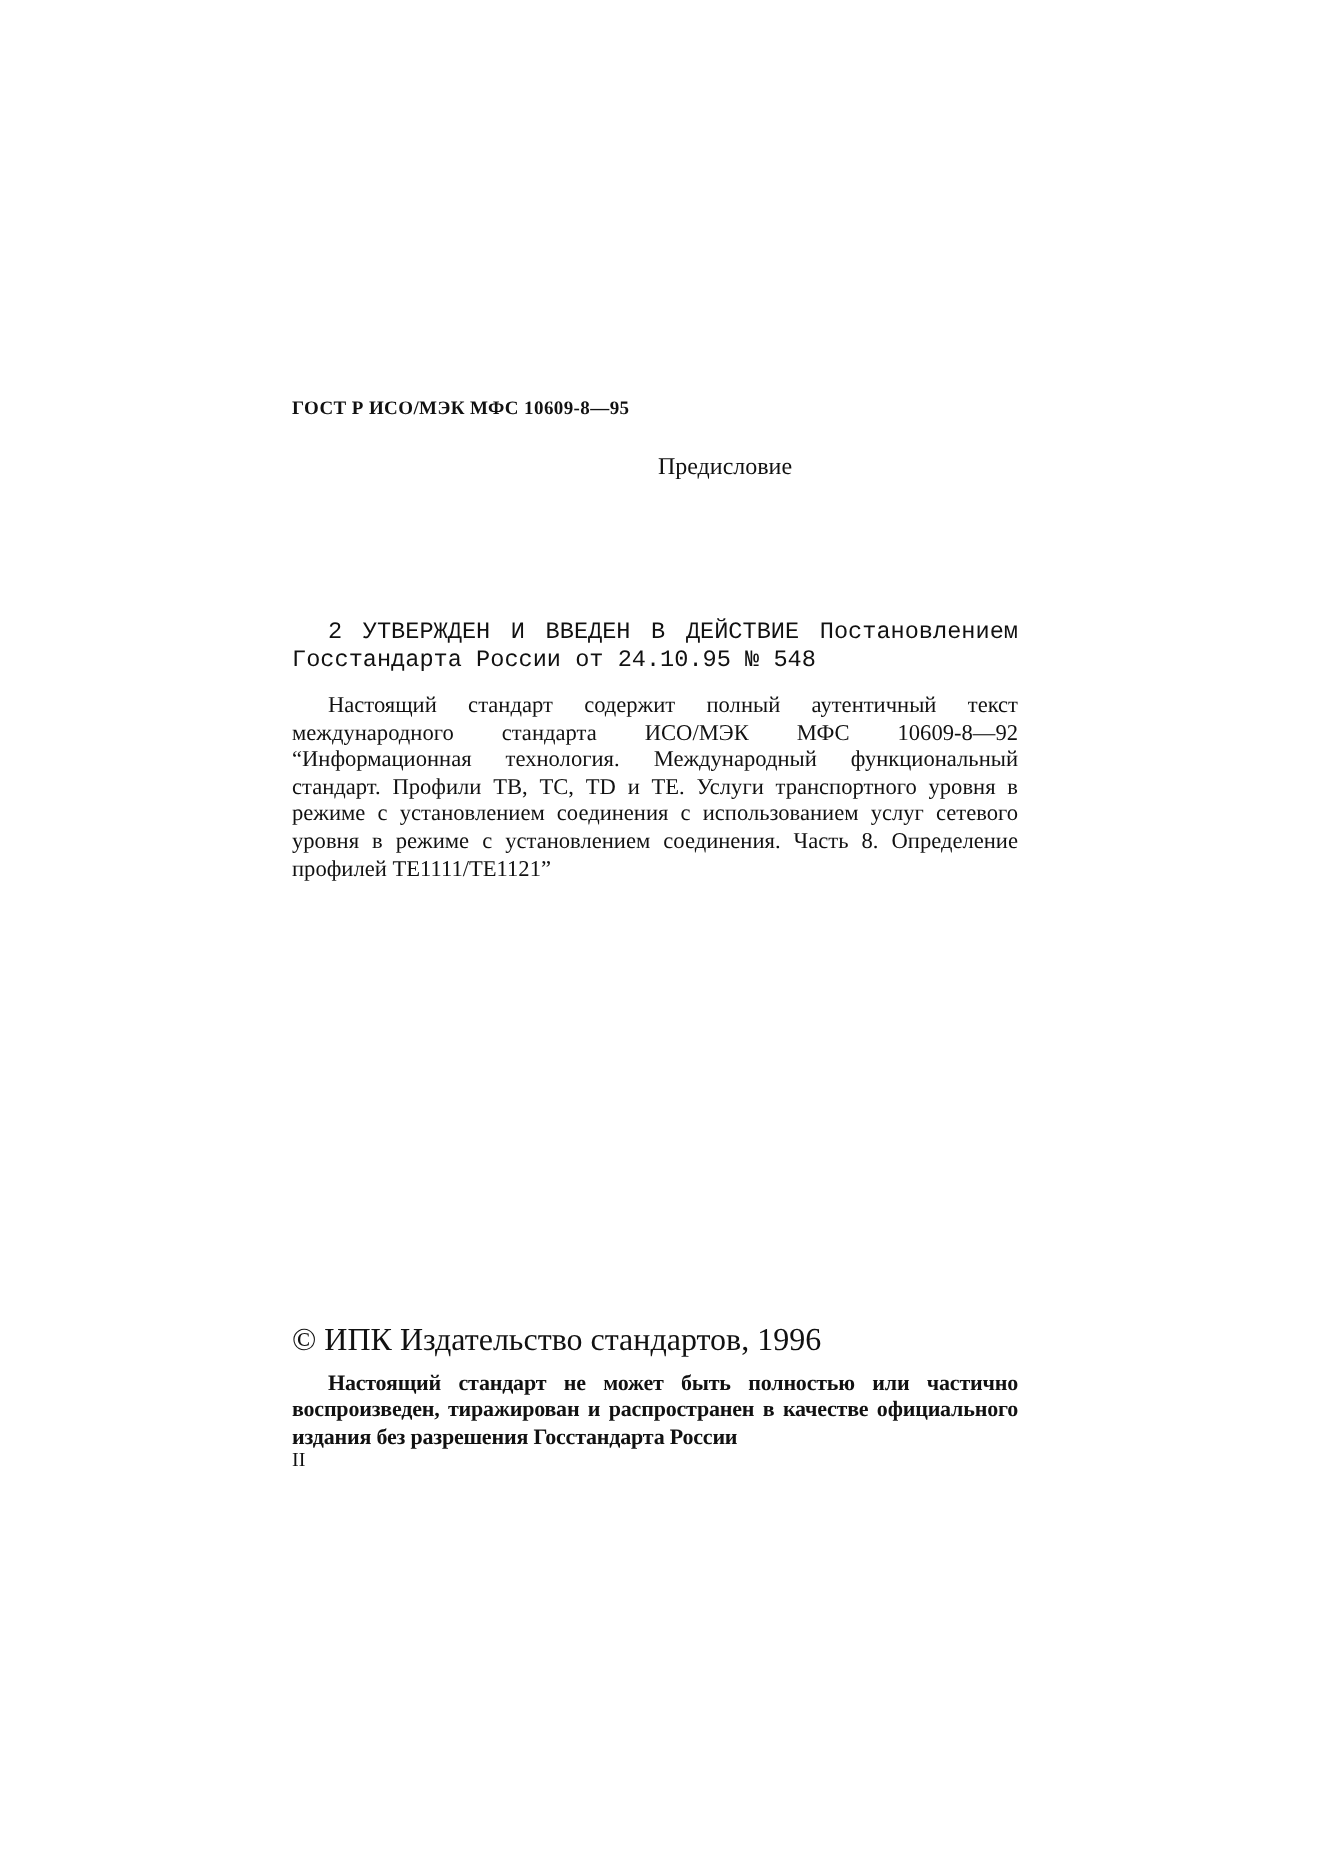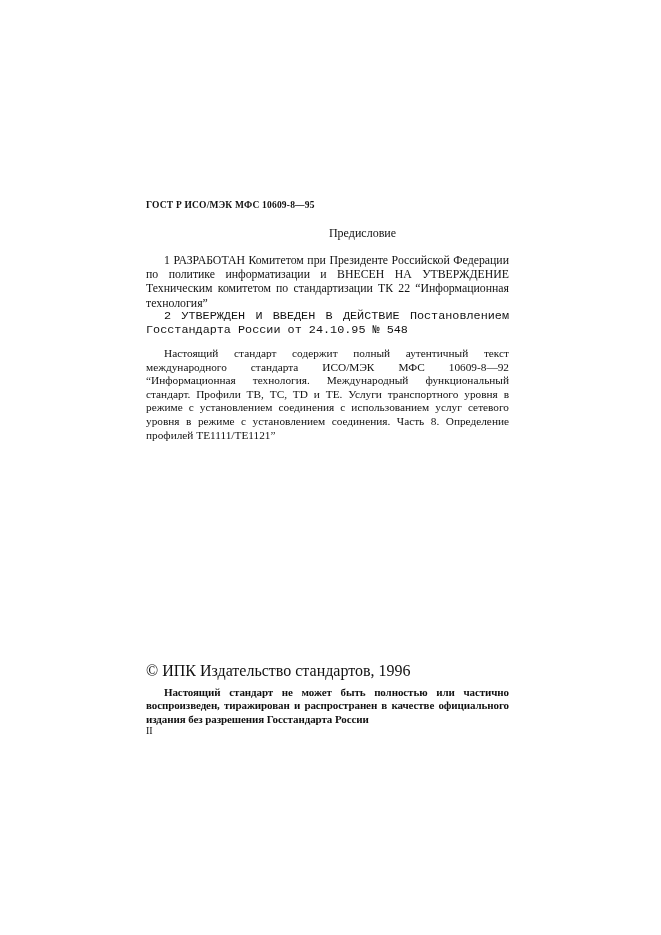--- a/index.html
+++ b/index.html
@@ -68,19 +68,18 @@
       font-size: 10px;
       font-weight: normal;
     }
   </style>
 </head>
 <body>
 
 <div class="page">
   <div class="abs header-code">ГОСТ Р ИСО/МЭК МФС 10609-8—95</div>
   <div class="abs title">Предисловие</div>
-  <div class="abs para p1">1 РАЗРАБОТАН Комитетом при Президенте Российской Федерации по политике информатизации и ВНЕСЕН НА УТВЕРЖДЕНИЕ Техническим комитетом по стандартизации ТК 22 “Информационная технология”</div>
   <div class="abs para p2">2 УТВЕРЖДЕН И ВВЕДЕН В ДЕЙСТВИЕ Постановлением Госстандарта России от 24.10.95 № 548</div>
   <div class="abs para p3">Настоящий стандарт содержит полный аутентичный текст международного стандарта ИСО/МЭК МФС 10609-8—92 “Информационная технология. Международный функциональный стандарт. Профили ТВ, ТС, TD и ТЕ. Услуги транспортного уровня в режиме с установлением соединения с использованием услуг сетевого уровня в режиме с установлением соединения. Часть 8. Определение профилей ТЕ1111/ТЕ1121”</div>
   <div class="abs copyright">© ИПК Издательство стандартов, 1996</div>
   <div class="abs notice">Настоящий стандарт не может быть полностью или частично воспроизведен, тиражирован и распространен в качестве официального издания без разрешения Госстандарта России</div>
   <div class="abs page-num">II</div>
 </div>
 
 </body></html>

